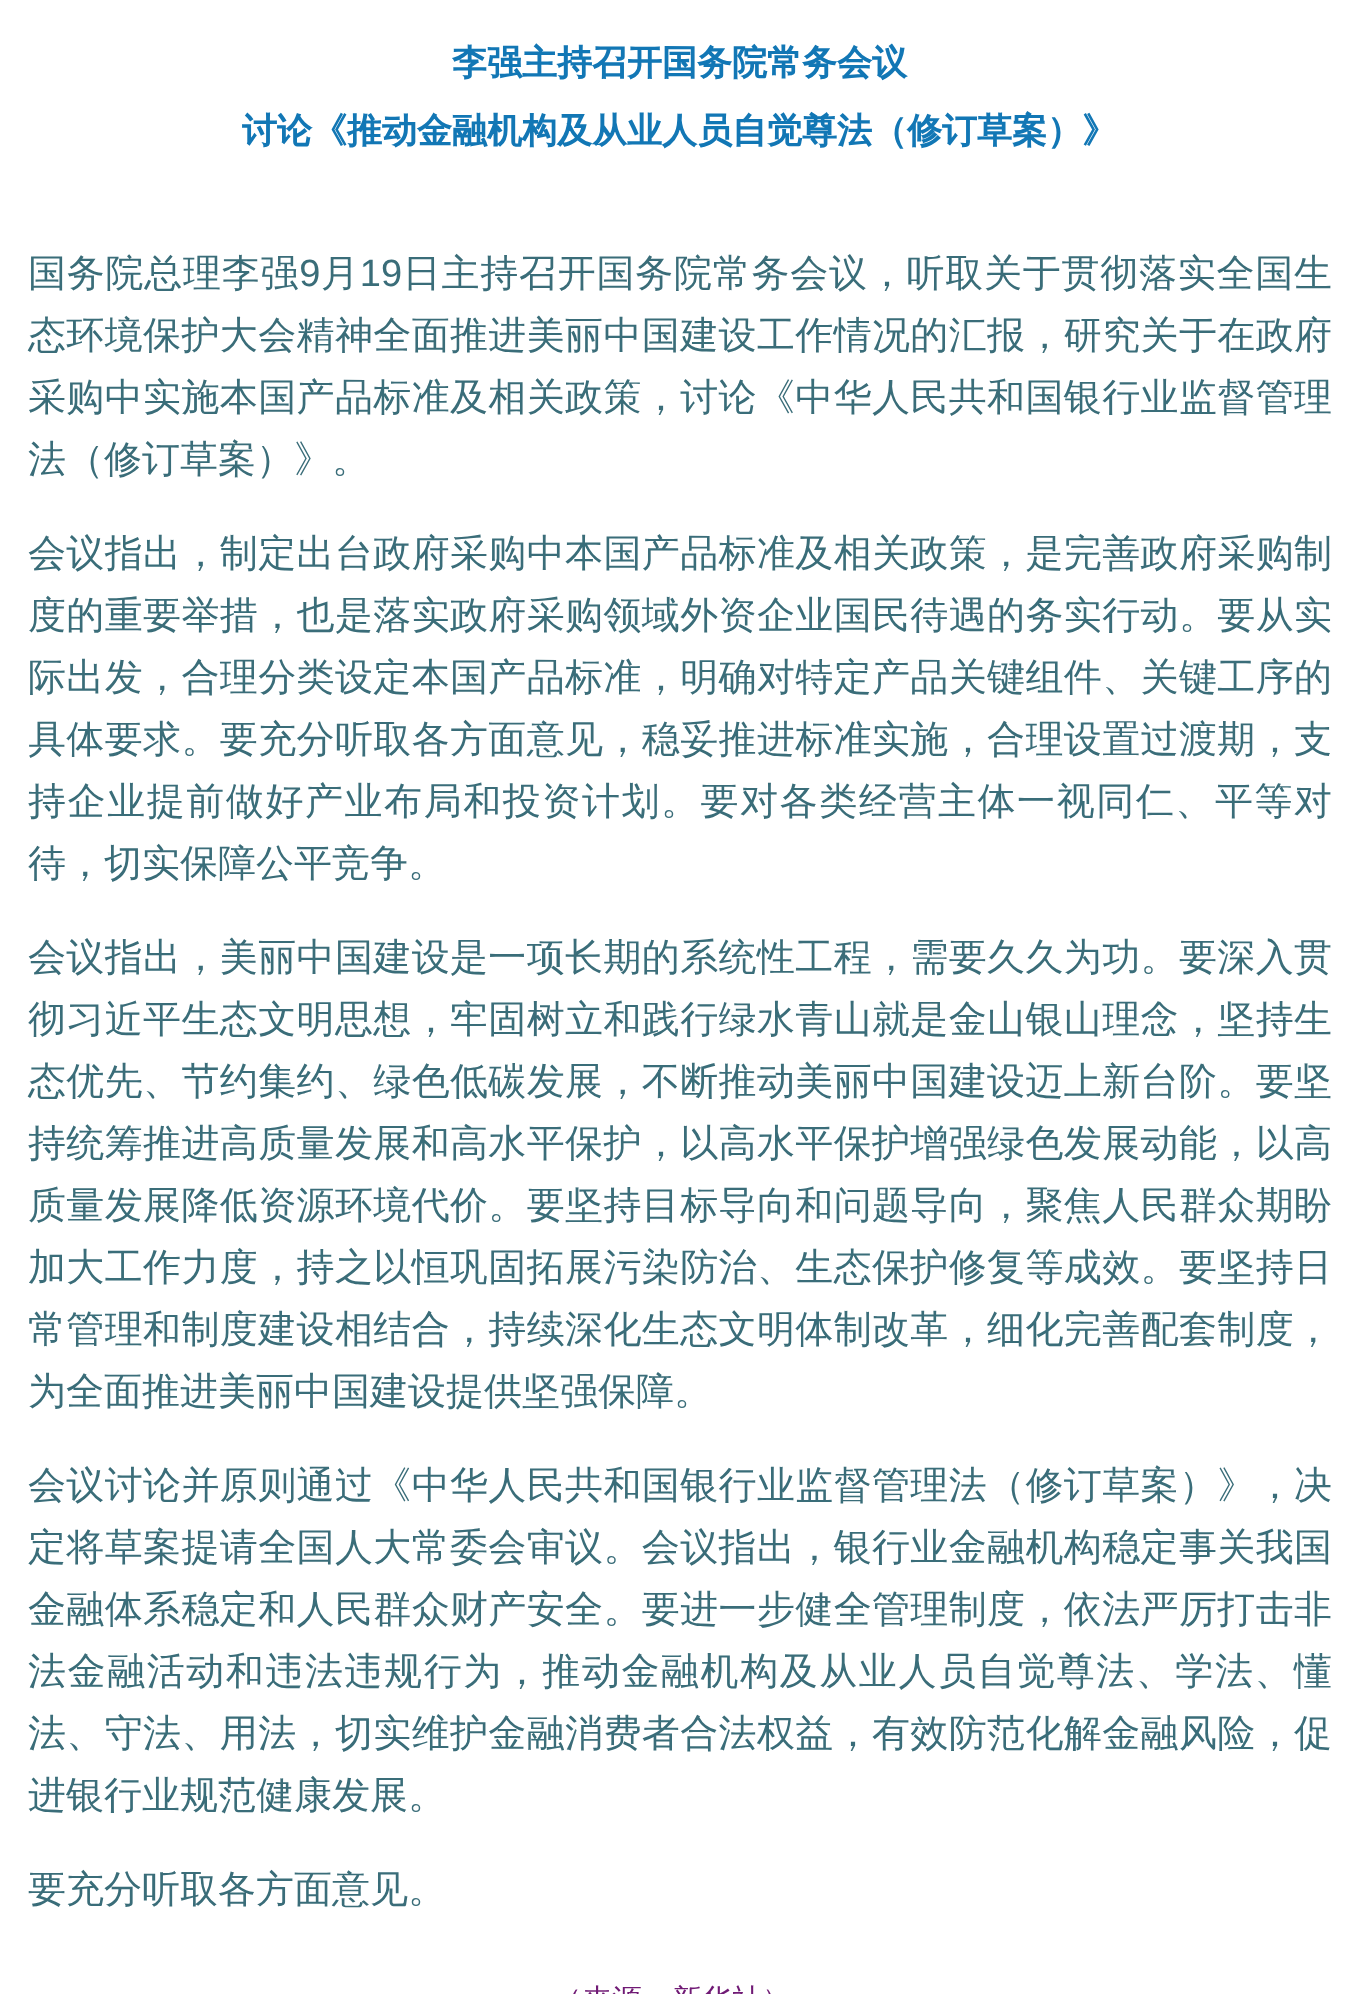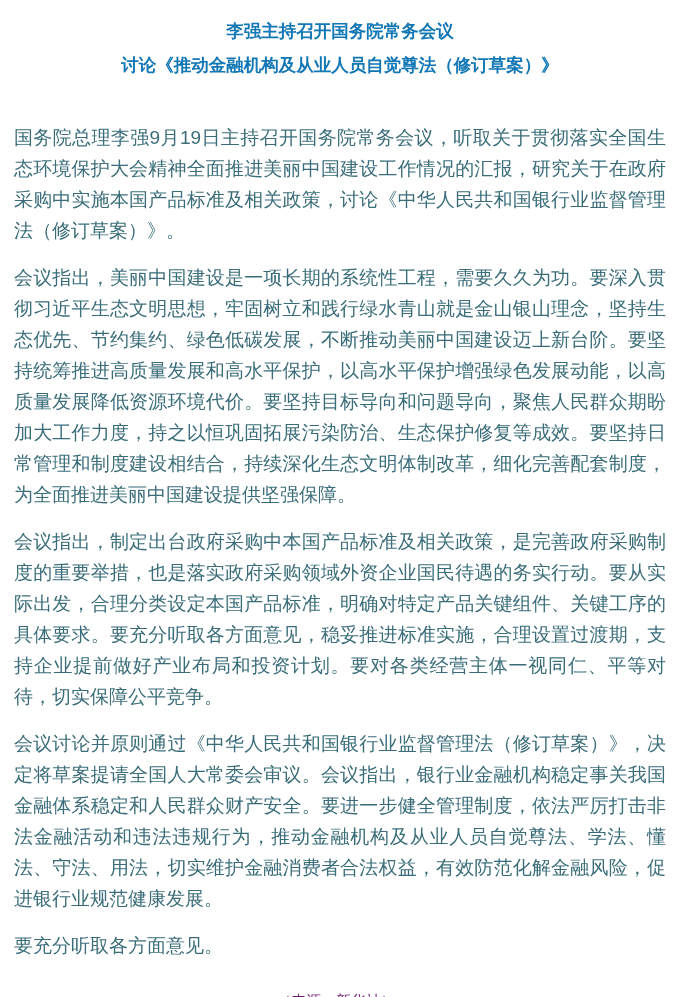--- a/index.html
+++ b/index.html
@@ -49,21 +49,21 @@
 
 <div class="doc">
 
   <div class="title-block">
     <div class="title-line">李强主持召开国务院常务会议</div>
     <div class="title-line">讨论《推动金融机构及从业人员自觉尊法（修订草案）》</div>
   </div>
 
   <div>
     <p class="para">国务院总理李强9月19日主持召开国务院常务会议，听取关于贯彻落实全国生态环境保护大会精神全面推进美丽中国建设工作情况的汇报，研究关于在政府采购中实施本国产品标准及相关政策，讨论《中华人民共和国银行业监督管理法（修订草案）》。</p>
+    <p class="para">会议指出，制定出台政府采购中本国产品标准及相关政策，是完善政府采购制度的重要举措，也是落实政府采购领域外资企业国民待遇的务实行动。要从实际出发，合理分类设定本国产品标准，明确对特定产品关键组件、关键工序的具体要求。要充分听取各方面意见，稳妥推进标准实施，合理设置过渡期，支持企业提前做好产业布局和投资计划。要对各类经营主体一视同仁、平等对待，切实保障公平竞争。</p>
     <p class="para">会议指出，美丽中国建设是一项长期的系统性工程，需要久久为功。要深入贯彻习近平生态文明思想，牢固树立和践行绿水青山就是金山银山理念，坚持生态优先、节约集约、绿色低碳发展，不断推动美丽中国建设迈上新台阶。要坚持统筹推进高质量发展和高水平保护，以高水平保护增强绿色发展动能，以高质量发展降低资源环境代价。要坚持目标导向和问题导向，聚焦人民群众期盼加大工作力度，持之以恒巩固拓展污染防治、生态保护修复等成效。要坚持日常管理和制度建设相结合，持续深化生态文明体制改革，细化完善配套制度，为全面推进美丽中国建设提供坚强保障。</p>
-    <p class="para">会议指出，制定出台政府采购中本国产品标准及相关政策，是完善政府采购制度的重要举措，也是落实政府采购领域外资企业国民待遇的务实行动。要从实际出发，合理分类设定本国产品标准，明确对特定产品关键组件、关键工序的具体要求。要充分听取各方面意见，稳妥推进标准实施，合理设置过渡期，支持企业提前做好产业布局和投资计划。要对各类经营主体一视同仁、平等对待，切实保障公平竞争。</p>
     <p class="para">会议讨论并原则通过《中华人民共和国银行业监督管理法（修订草案）》，决定将草案提请全国人大常委会审议。会议指出，银行业金融机构稳定事关我国金融体系稳定和人民群众财产安全。要进一步健全管理制度，依法严厉打击非法金融活动和违法违规行为，推动金融机构及从业人员自觉尊法、学法、懂法、守法、用法，切实维护金融消费者合法权益，有效防范化解金融风险，促进银行业规范健康发展。</p>
     <p class="para">要充分听取各方面意见。</p>
   </div>
 
   <div class="source-line">（来源：新华社）</div>
 
 </div>
 
 </body></html>

